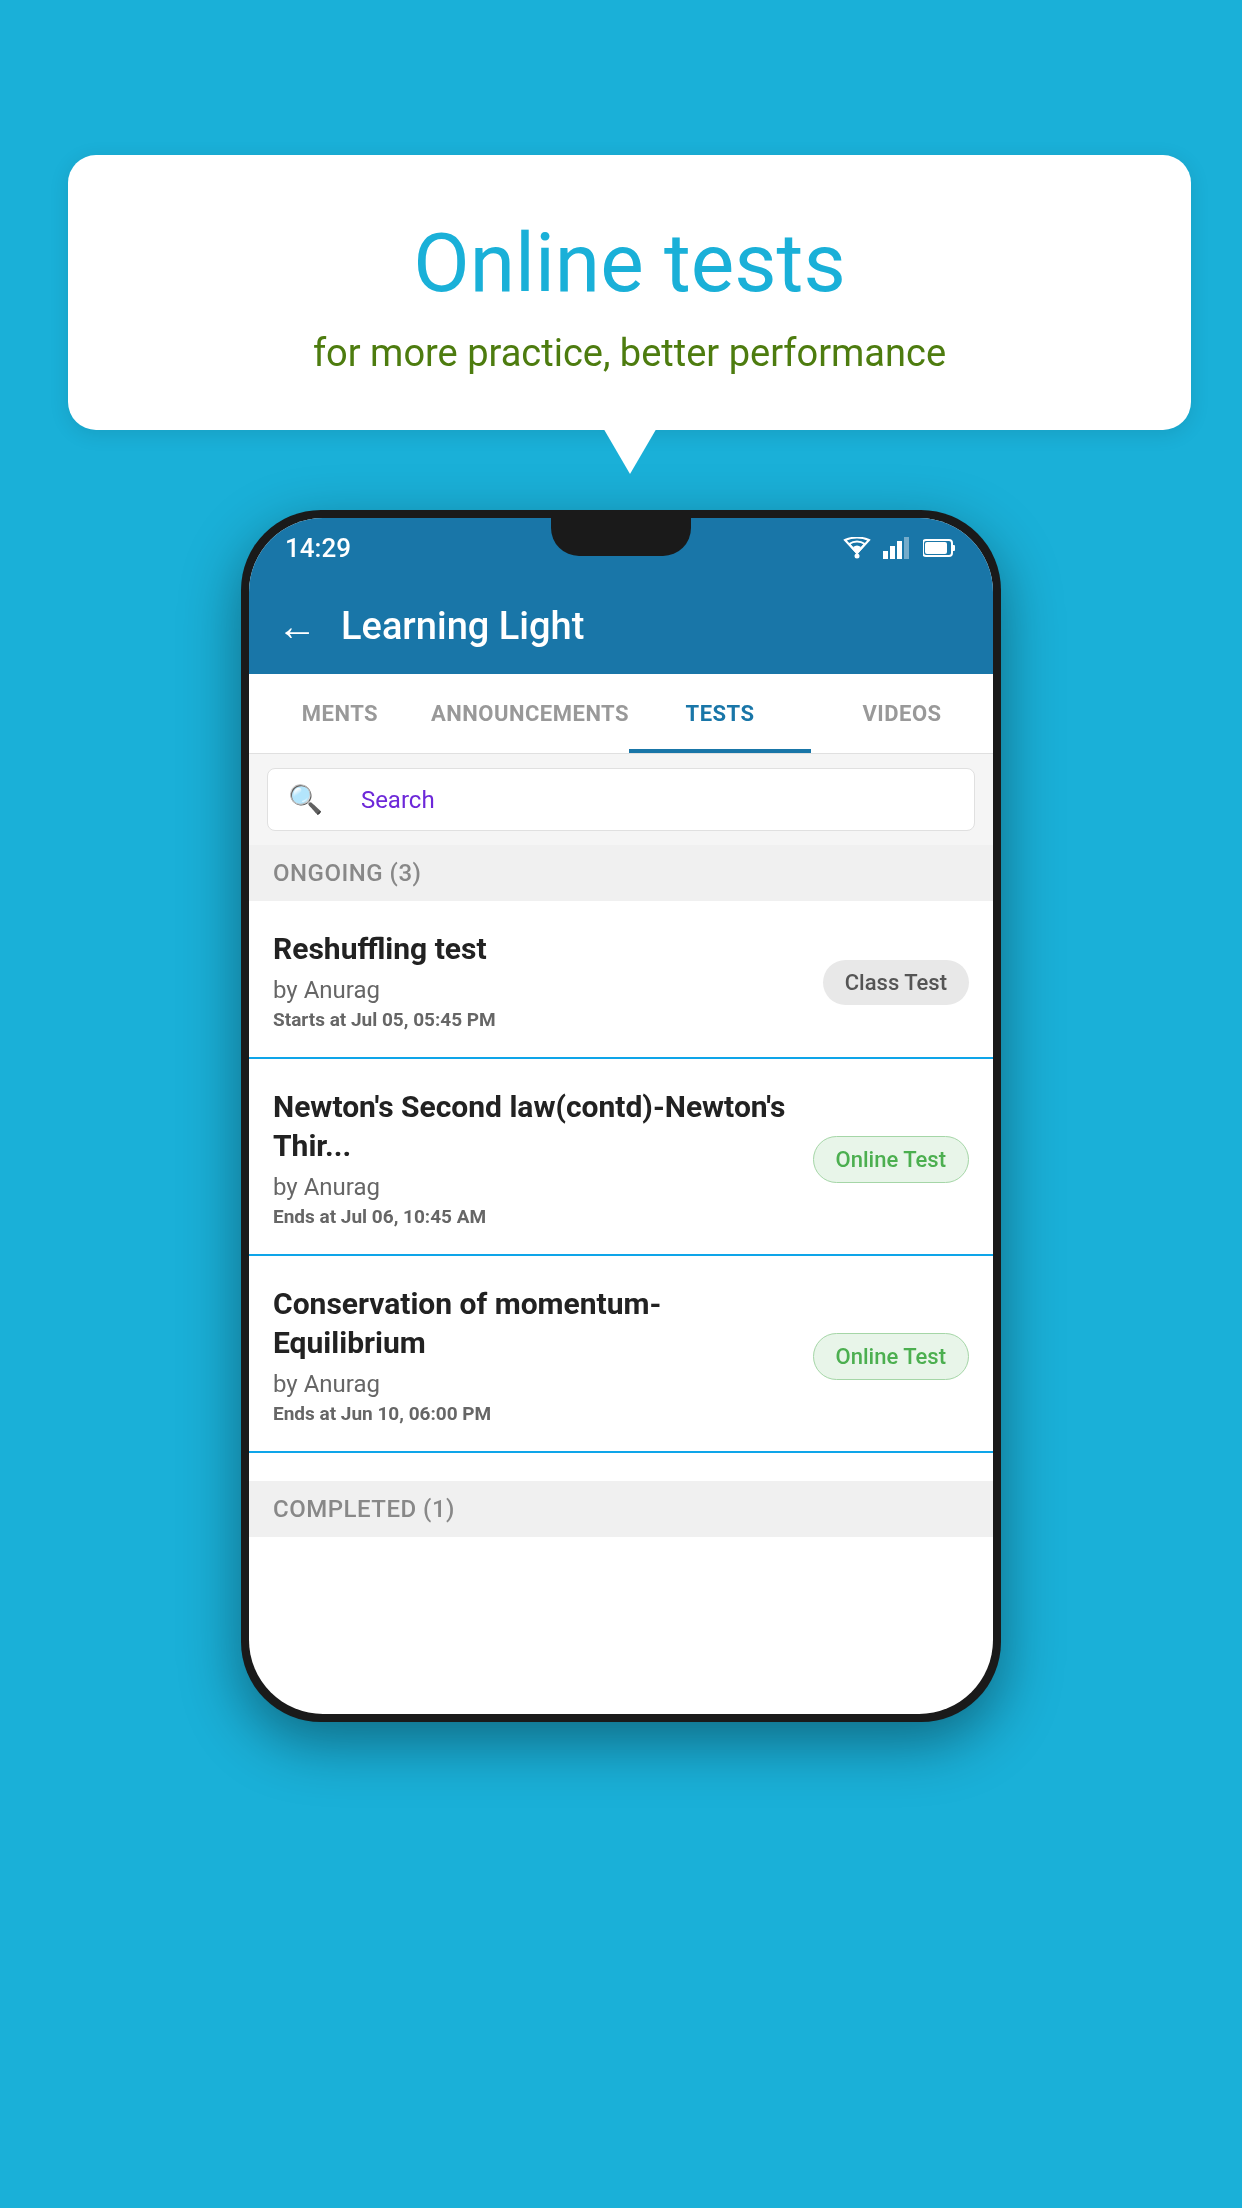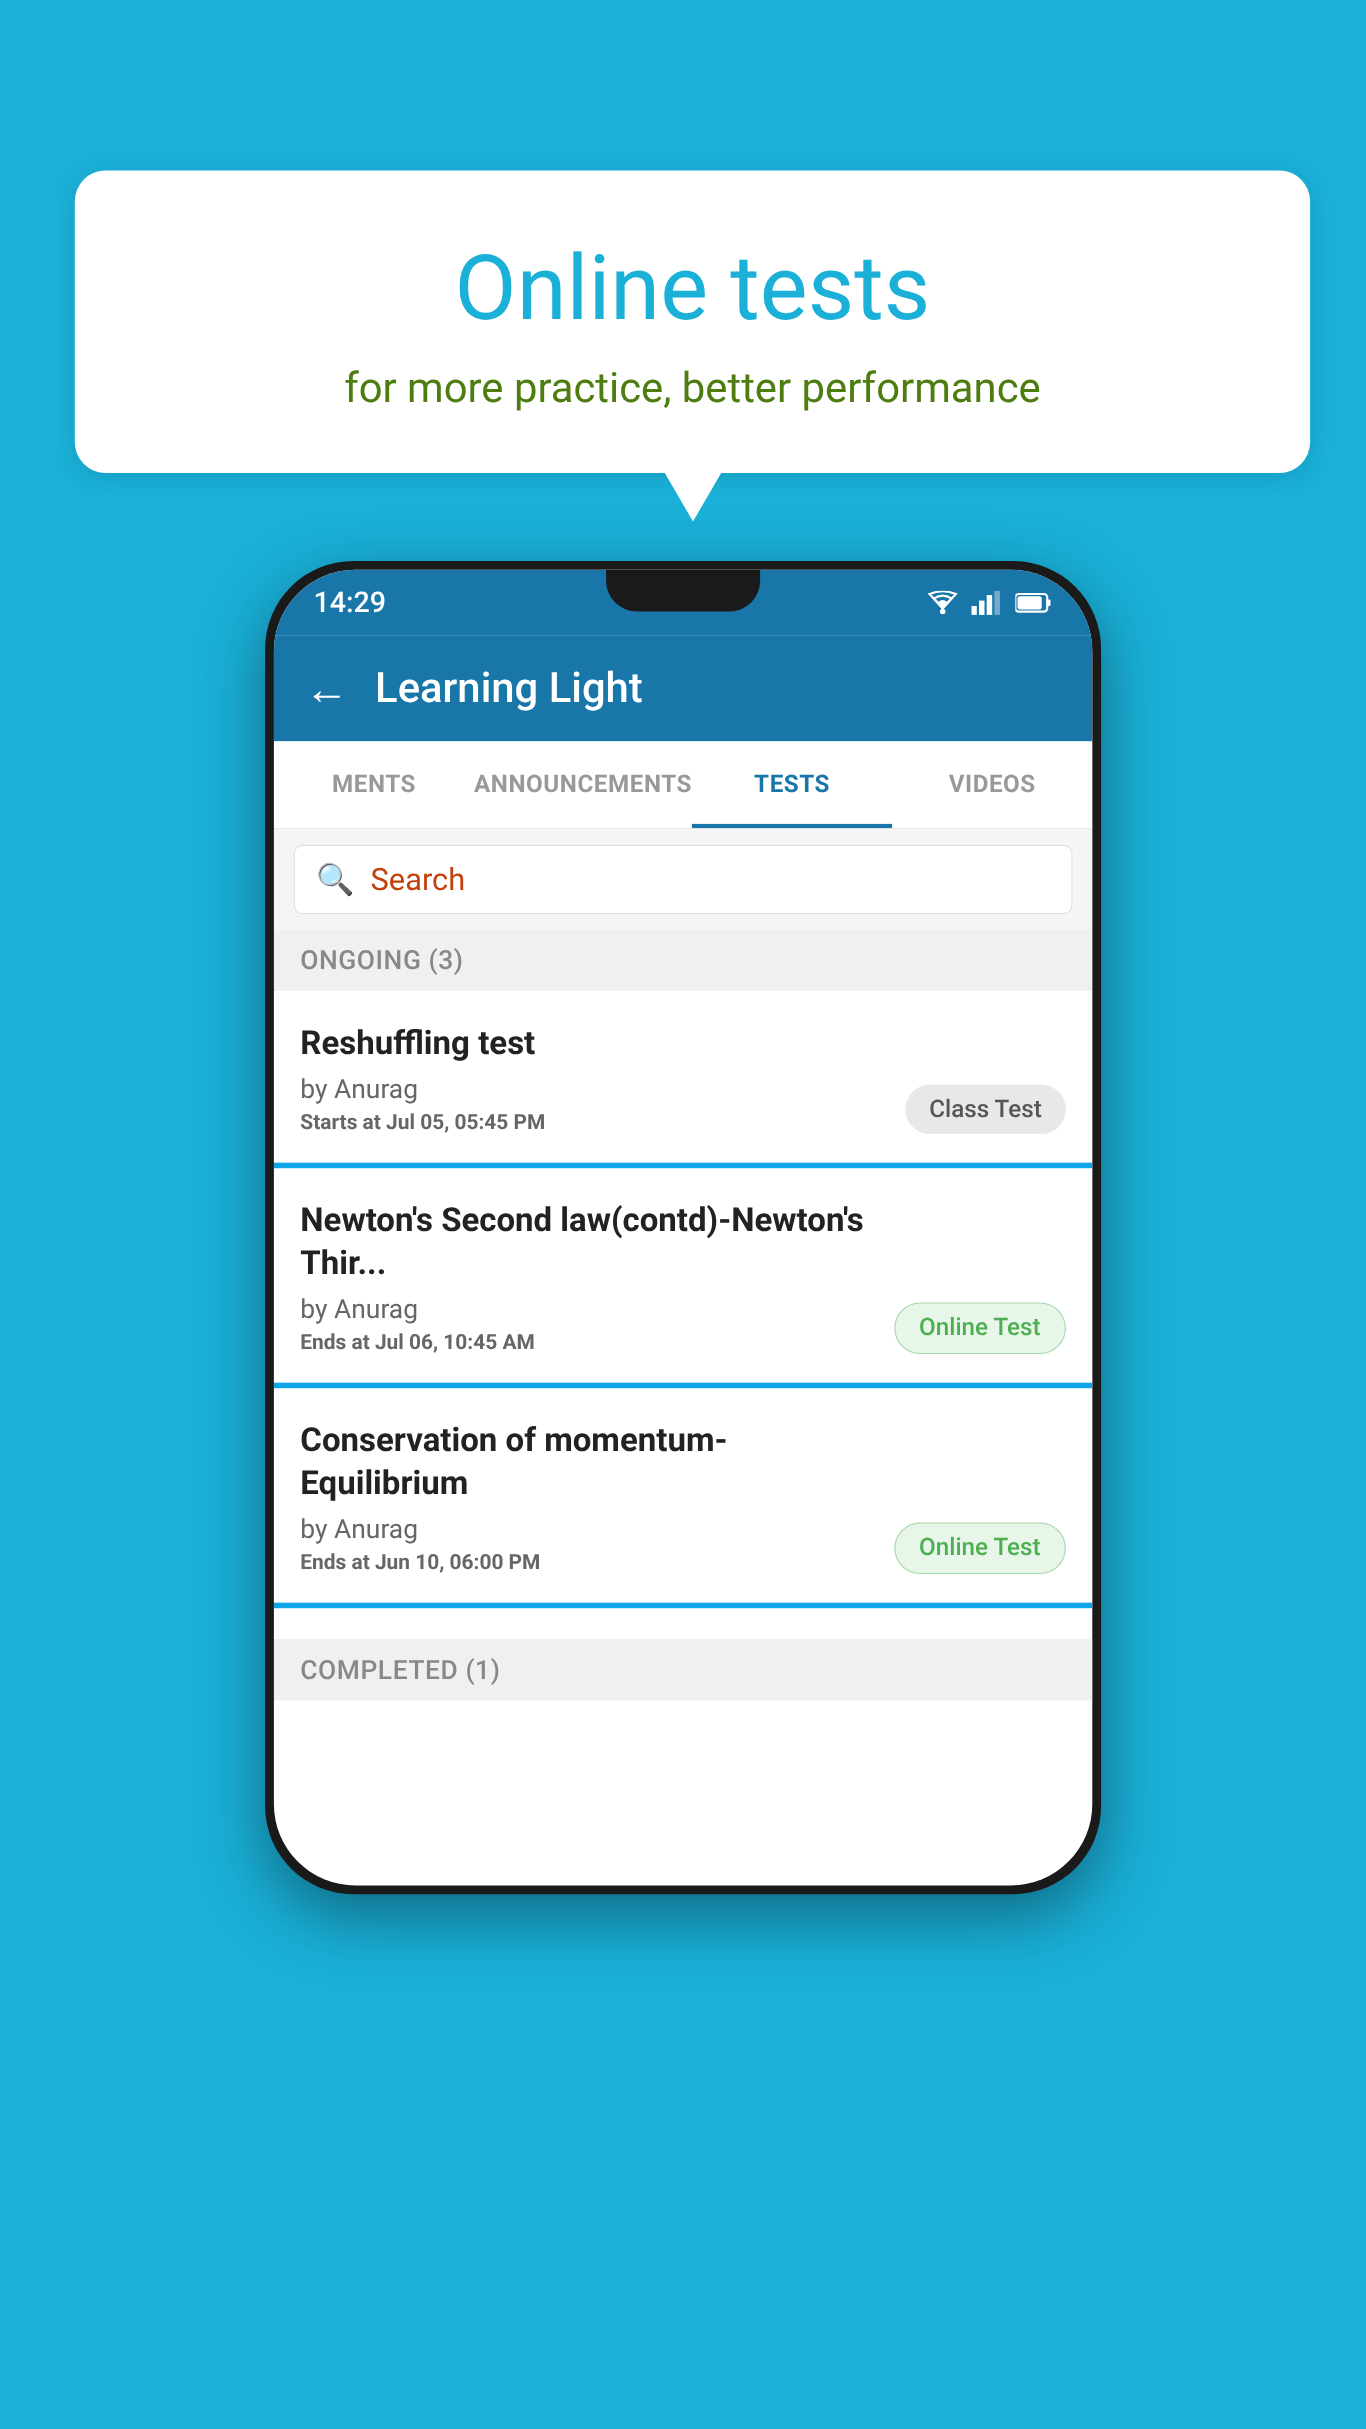--- a/index.html
+++ b/index.html
@@ -193,22 +193,23 @@
       gap: 14px;
       border: 1px solid #e0e0e0;
     }
 
     .search-icon-inner {
       color: #aaa;
       font-size: 28px;
     }
 
     .search-placeholder {
-      color: #c2410c;
-      font-size: 28px;
+      color: #6d28d9;
+      font-size: 24px;
+      margin-left: 24px;
     }
 
     
     .section-header {
       background: #f0f0f0;
       padding: 14px 24px;
     }
 
     .section-header-text {
       color: #888;
@@ -217,23 +218,23 @@
       letter-spacing: 0.5px;
     }
 
     
     .test-list {
       background: white;
     }
 
     .test-item {
       padding: 28px 24px 26px;
-      border-bottom: 5px solid #0ea5e9;
-      display: flex;
-      align-items: flex-end;
+      border-bottom: 2px solid #0ea5e9;
+      display: flex;
+      align-items: center;
       justify-content: space-between;
       gap: 24px;
     }
 
     .test-item-content {
       flex: 1;
     }
 
     .test-item-title {
       font-size: 30px;

